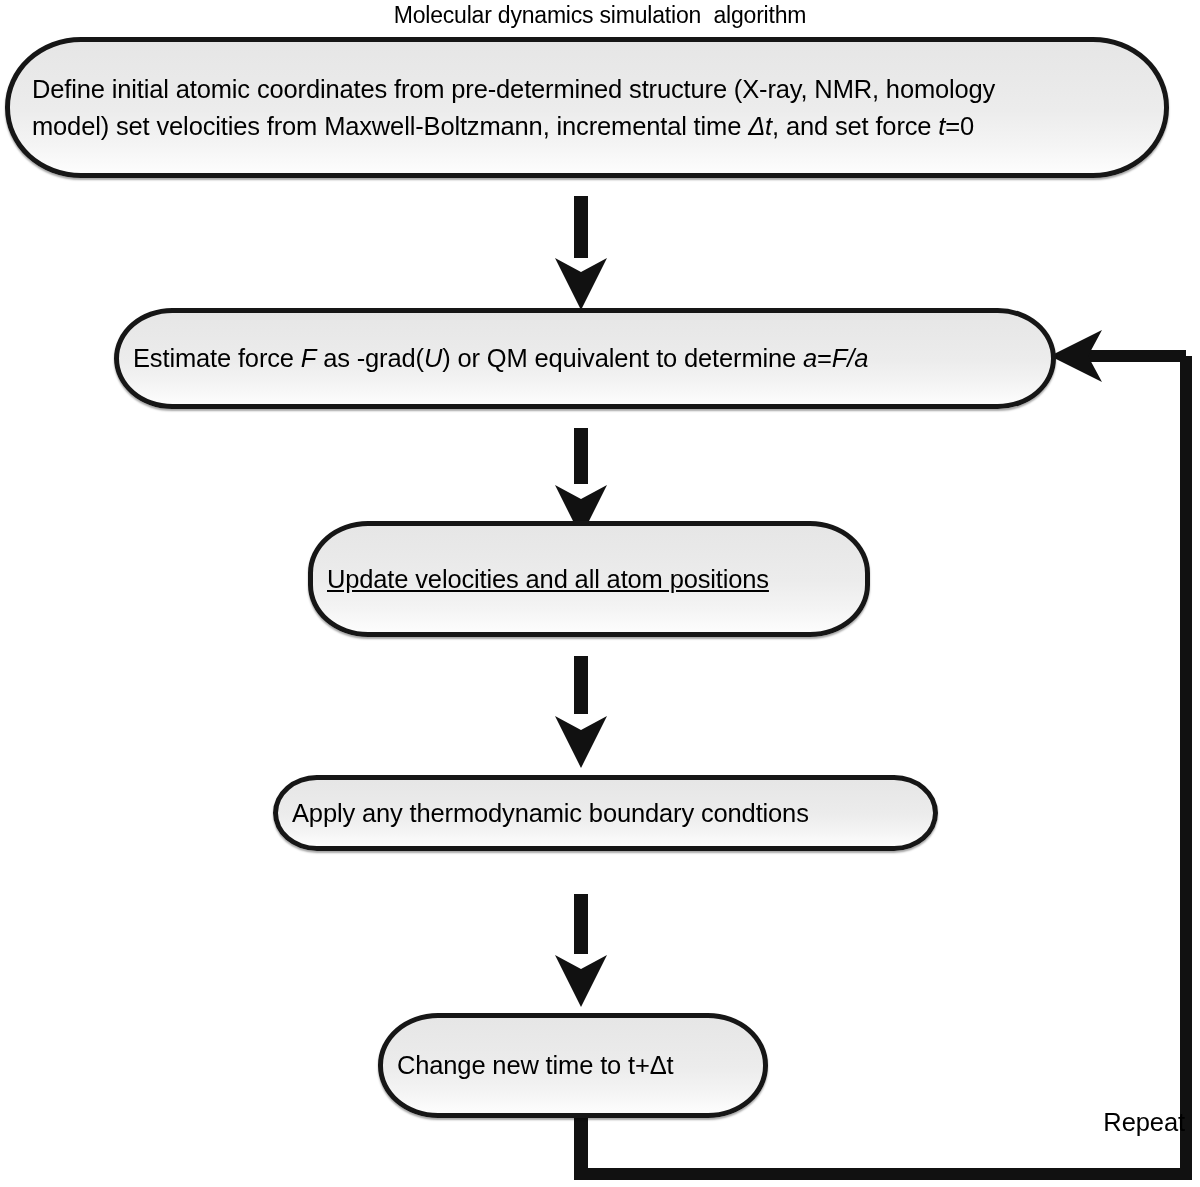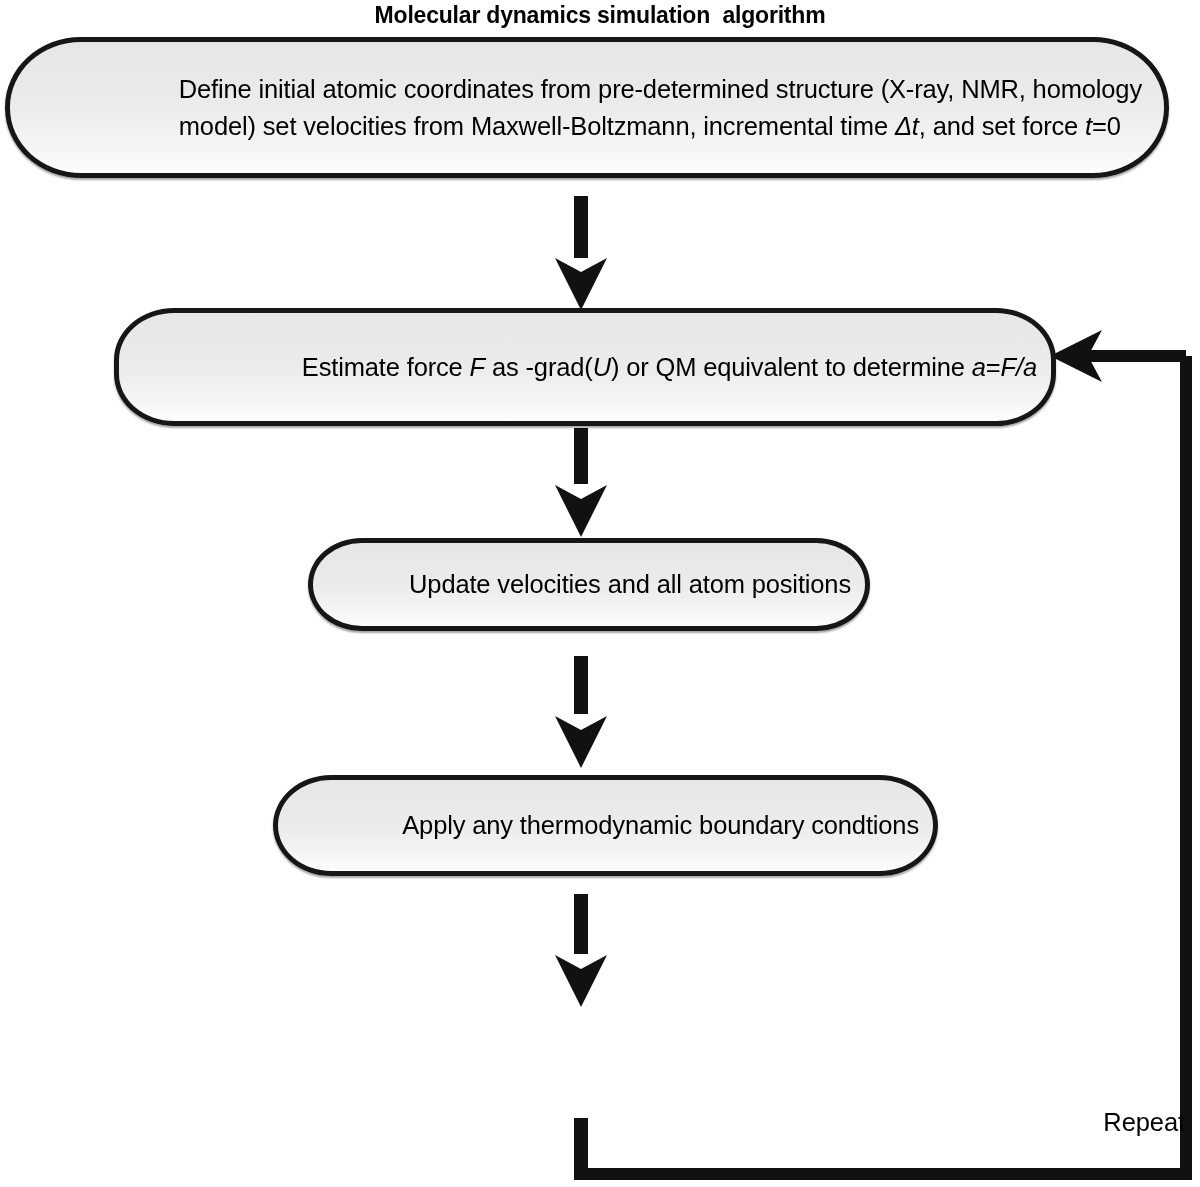--- a/index.html
+++ b/index.html
@@ -26,54 +26,54 @@
   }
 
   
   .chart-title {
     position: absolute;
     left: 0;
     top: 2px;
     width: 1200px;
     text-align: center;
     font-size: 23px;
-    font-weight: bold;
+    font-weight: normal;
     letter-spacing: -0.2px;
     white-space: pre;
   }
 
   
   .node {
     position: absolute;
     border: 5px solid #161616;
     border-radius: 60px / 52px;
     background: linear-gradient(to bottom,
                 #e6e6e6 0%,
                 #e9e9e9 28%,
                 #ececec 52%,
                 #f4f4f4 78%,
                 #fdfdfd 100%);
     display: flex;
     align-items: center;
-    justify-content: flex-end;
+    justify-content: flex-start;
     box-shadow: 0 2px 2px rgba(0,0,0,0.35);
   }
   .node .node-text {
     font-size: 25.5px;
     line-height: 33px;
     text-align: center;
     letter-spacing: -0.15px;
     white-space: pre-line;
     padding: 0 14px;
   }
   .node.n1 { left: 5px;   top: 37px;   width: 1164px; height: 141px; border-radius: 76px / 70px; }
   .node.n1 .node-text { font-size: 25.5px; line-height: 37px; text-align: left; padding: 0 22px; }
-  .node.n2 { left: 114px; top: 308px;  width: 942px;  height: 118px; }
-  .node.n3 { left: 308px; top: 538px;  width: 562px;  height: 93px; }
-  .node.n4 { left: 273px; top: 775px;  width: 665px;  height: 101px; }
+  .node.n2 { left: 114px; top: 308px;  width: 942px;  height: 101px; }
+  .node.n3 { left: 308px; top: 521px;  width: 562px;  height: 116px; text-decoration: underline; }
+  .node.n4 { left: 273px; top: 775px;  width: 665px;  height: 76px; }
   .node.n5 { left: 378px; top: 1013px; width: 390px;  height: 105px; }
 
   .node em { }
 
   
   .svg-layer {
     position: absolute;
     left: 0; top: 0;
     width: 1200px;
     height: 1187px;
@@ -147,16 +147,19 @@
   </div>
 
   <div class="node n3">
     <div class="node-text">Update velocities and all atom positions</div>
   </div>
 
   <div class="node n4">
     <div class="node-text">Apply any thermodynamic boundary condtions</div>
   </div>
 
+  <div class="node n5">
+    <div class="node-text">Change new time to t+Δt</div>
+  </div>
 
   <div class="repeat-label">Repeat</div>
 
 </div>
 
 </body></html>

